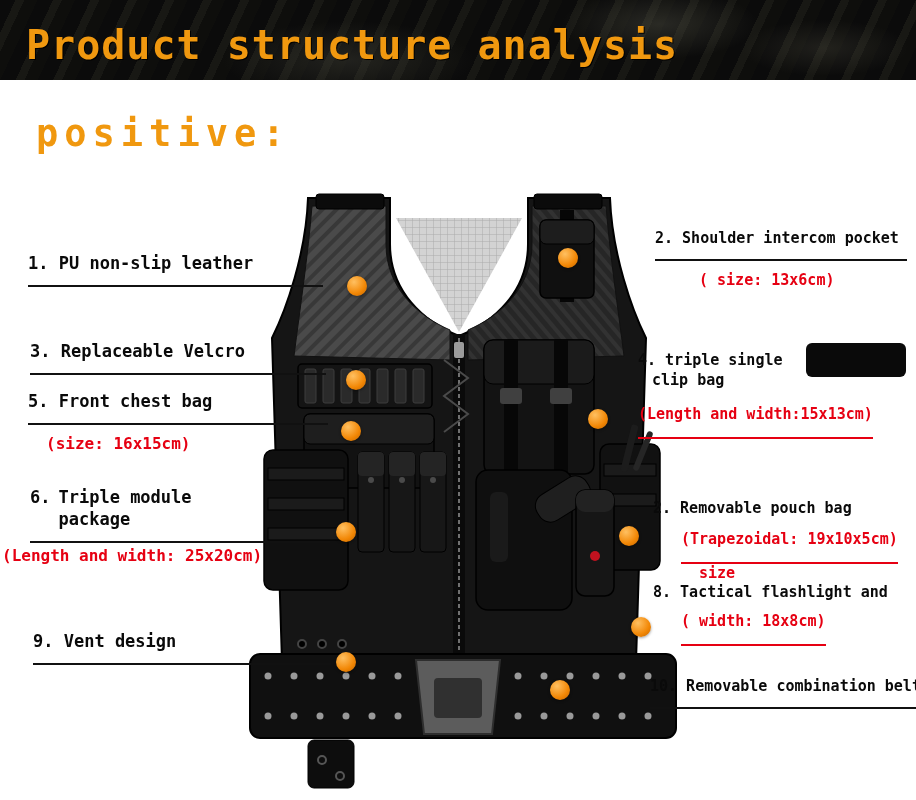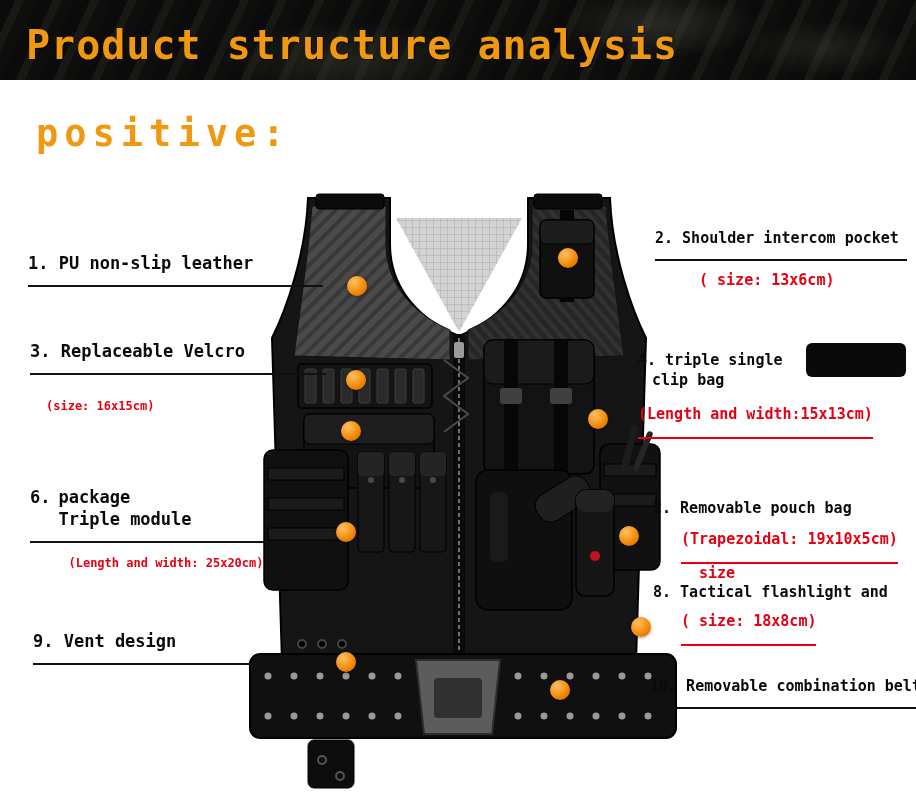--- a/index.html
+++ b/index.html
@@ -32,21 +32,21 @@
     text-align:right;
   }
 
   
   .callout { position:absolute; color:#0a0a0a; }
   .lbl { font-weight:700; white-space:nowrap; }
   .left .lbl  { font-size:17px; line-height:1.3; }
   .right .lbl { font-size:15px; line-height:1.35; }
   .ul   { border-bottom:2px solid #111; padding-bottom:11px; }
   .size { color:var(--size-red,#e60012); font-weight:700; white-space:nowrap; }
-  .left .size  { font-size:12px; }
+  .left .size  { font-size:16px; }
   .right .size { font-size:15px; }
   .ul-red { border-bottom:2px solid var(--size-red,#e60012); padding-bottom:14px; width:fit-content; }
   .c6-row { display:flex; gap:8px; }
 
   
   .dot {
     position:absolute; width:20px; height:20px; border-radius:50%;
     background:radial-gradient(circle at 35% 30%, #ffc061, var(--dot-orange,#f28705) 60%, #c06400);
     box-shadow:0 1px 3px rgba(0,0,0,.4);
   }
@@ -250,43 +250,44 @@
     <div class="lbl ul" style="width:296px;">3. Replaceable Velcro</div>
   </div>
 
   <div class="callout right" style="left:638px; top:350px;">
     <div class="lbl">4. triple single</div>
     <div class="lbl" style="margin-left:14px;">clip bag</div>
     <div class="size ul-red" style="margin-top:14px;">(Length and width:15x13cm)</div>
   </div>
 
   <div class="callout left" style="left:28px; top:390px;">
+    <div class="lbl ul" style="width:300px;">5. Front chest bag</div>
     <div class="size" style="margin-left:18px; margin-top:9px;">(size: 16x15cm)</div>
   </div>
 
   <div class="callout left" style="left:30px; top:486px;">
     <div class="c6-row ul" style="width:300px;">
       <span class="lbl">6.</span>
       <span>
+        <span class="lbl" style="display:block;">Triple module</span>
         <span class="lbl" style="display:block;">package</span>
-        <span class="lbl" style="display:block;">Triple module</span>
       </span>
     </div>
-    <div class="size" style="margin-left:-28px; margin-top:13px;text-align:center;">(Length and width: 25x20cm)</div>
+    <div class="size" style="margin-left:-28px; margin-top:3px;">(Length and width: 25x20cm)</div>
   </div>
 
   <div class="callout right" style="left:653px; top:498px;">
     <div class="lbl">2. Removable pouch bag</div>
     <div class="size ul-red" style="margin-top:12px;margin-left:28px;">(Trapezoidal: 19x10x5cm)</div>
     <div class="size" style="margin-left:46px;">size</div>
   </div>
 
   <div class="callout right" style="left:653px; top:582px;">
     <div class="lbl">8. Tactical flashlight and</div>
-    <div class="size ul-red" style="margin-top:10px; margin-left:28px;">( size: 18x8cm)</div>
+    <div class="size ul-red" style="margin-top:10px; margin-left:28px;">( width: 18x8cm)</div>
   </div>
 
   <div class="callout left" style="left:33px; top:630px;">
     <div class="lbl ul" style="width:298px;">9. Vent design</div>
   </div>
 
   <div class="callout right" style="left:650px; top:676px;">
     <div class="lbl ul">10. Removable combination belt</div>
   </div>
 

